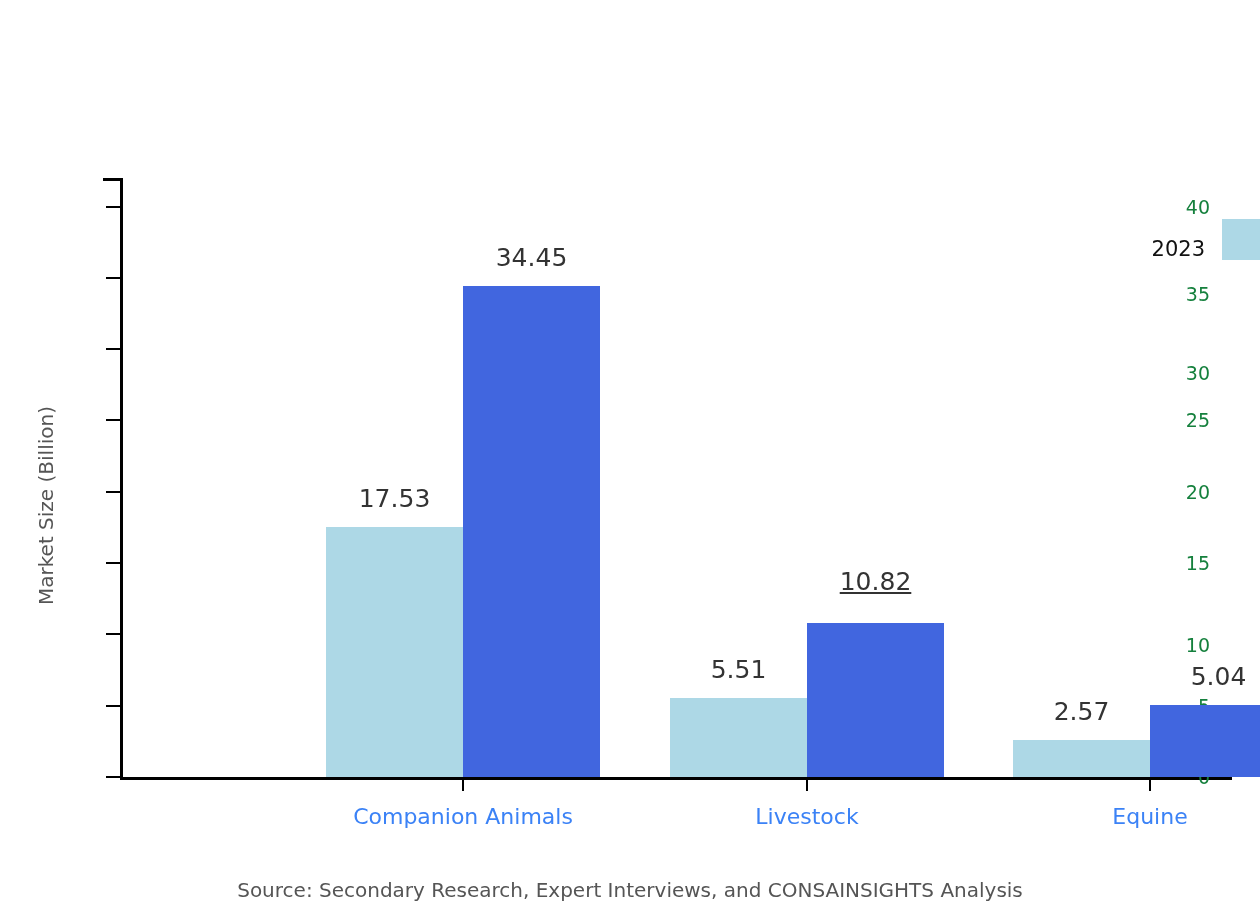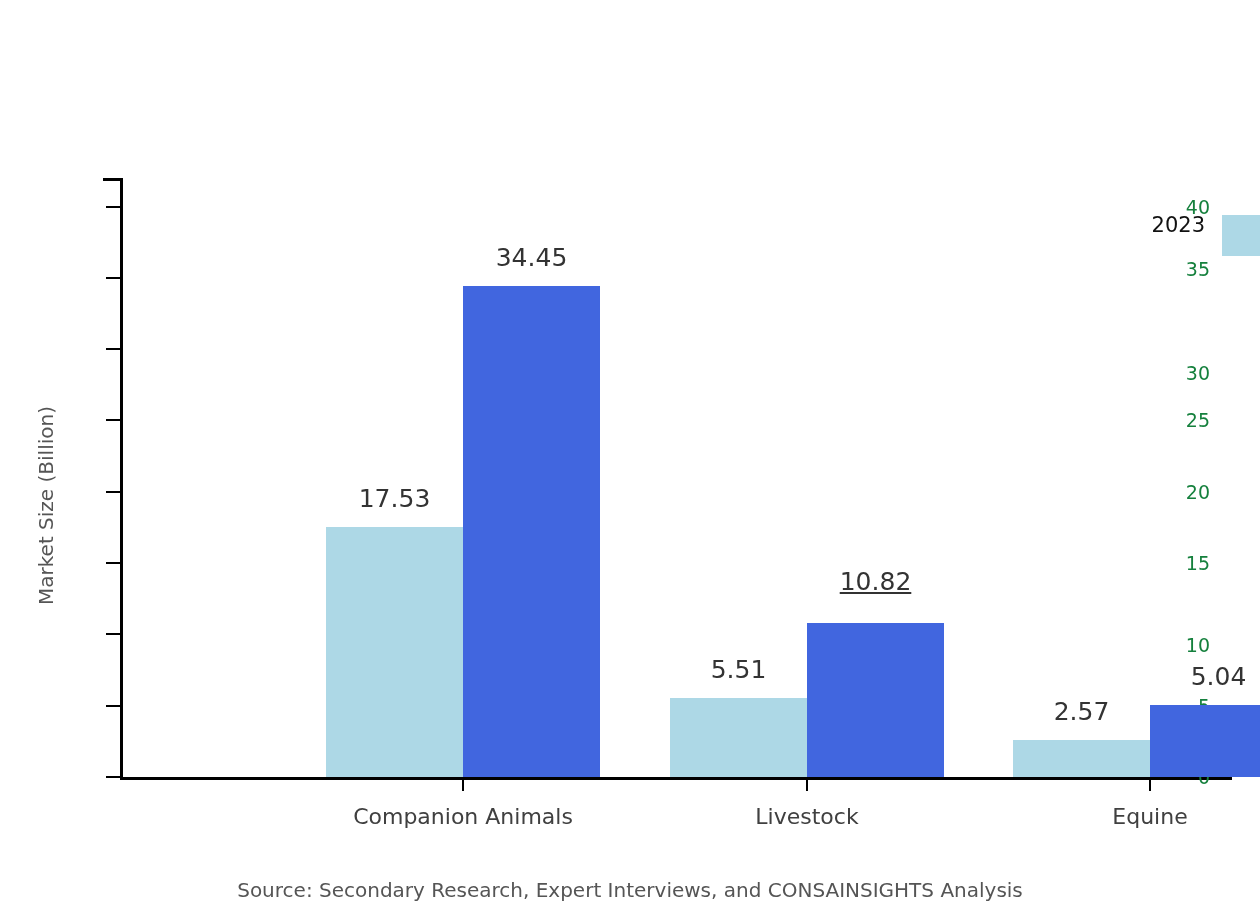--- a/index.html
+++ b/index.html
@@ -113,21 +113,21 @@
   .xtick {
     position: absolute;
     bottom: -11px;
     width: 2px;
     height: 11px;
     background: #000000;
   }
   .xtick-label {
     position: absolute;
     bottom: -48px;
-    color: #404040;
+    color: #3b82f6;
     font-size: 22px;
     line-height: 22px;
     text-align: center;
     white-space: nowrap;
     transform: translateX(-50%);
   }
 
   .bar {
     position: absolute;
     bottom: 3px;
@@ -146,21 +146,21 @@
   .legend {
     position: absolute;
     right: 0;
     top: 215px;
     width: 140px;
   }
   .legend-row {
     position: relative;
     height: 45px;
     display: flex;
-    align-items: flex-start;
+    align-items: flex-end;
     justify-content: flex-end;
   }
   .legend-label {
     color: #111111;
     font-size: 21px;
     line-height: 21px;
     margin-right: 17px;
     white-space: nowrap;
   }
   .legend-swatch {
@@ -205,21 +205,21 @@
         <div class="ytick-label" style="top: 467px; margin-left: 24px;">10</div>
         <div class="ytick" style="top: 384.071px;"></div>
         <div class="ytick-label" style="top: 385.071px;">15</div>
         <div class="ytick" style="top: 312.762px;"></div>
         <div class="ytick-label" style="top: 313.762px;">20</div>
         <div class="ytick" style="top: 241.452px;"></div>
         <div class="ytick-label" style="top: 242.452px;">25</div>
         <div class="ytick" style="top: 170.143px;"></div>
         <div class="ytick-label" style="top: 171.143px; margin-top: 24px;">30</div>
         <div class="ytick" style="top: 98.8333px;"></div>
-        <div class="ytick-label" style="top: 91px;">35</div>
+        <div class="ytick-label" style="top: 116px;">35</div>
         <div class="ytick" style="top: 27.5238px;"></div>
         <div class="ytick-label" style="top: 28.5238px;">40</div>
       </div>
     <div id="bars-layer">
         <div class="bar" style="left: 206px; width: 137px; height: 250.011px; background: rgb(173, 216, 230);"></div>
         <div class="bar-value" style="left: 274.5px; bottom: 271.011px;">17.53</div>
         <div class="bar" style="left: 343px; width: 137px; height: 491.323px; background: rgb(65, 102, 223);"></div>
         <div class="bar-value" style="left: 411.5px; bottom: 512.323px;">34.45</div>
         <div class="bar" style="left: 550px; width: 137px; height: 78.5831px; background: rgb(173, 216, 230);"></div>
         <div class="bar-value" style="left: 618.5px; bottom: 99.5831px;">5.51</div>

